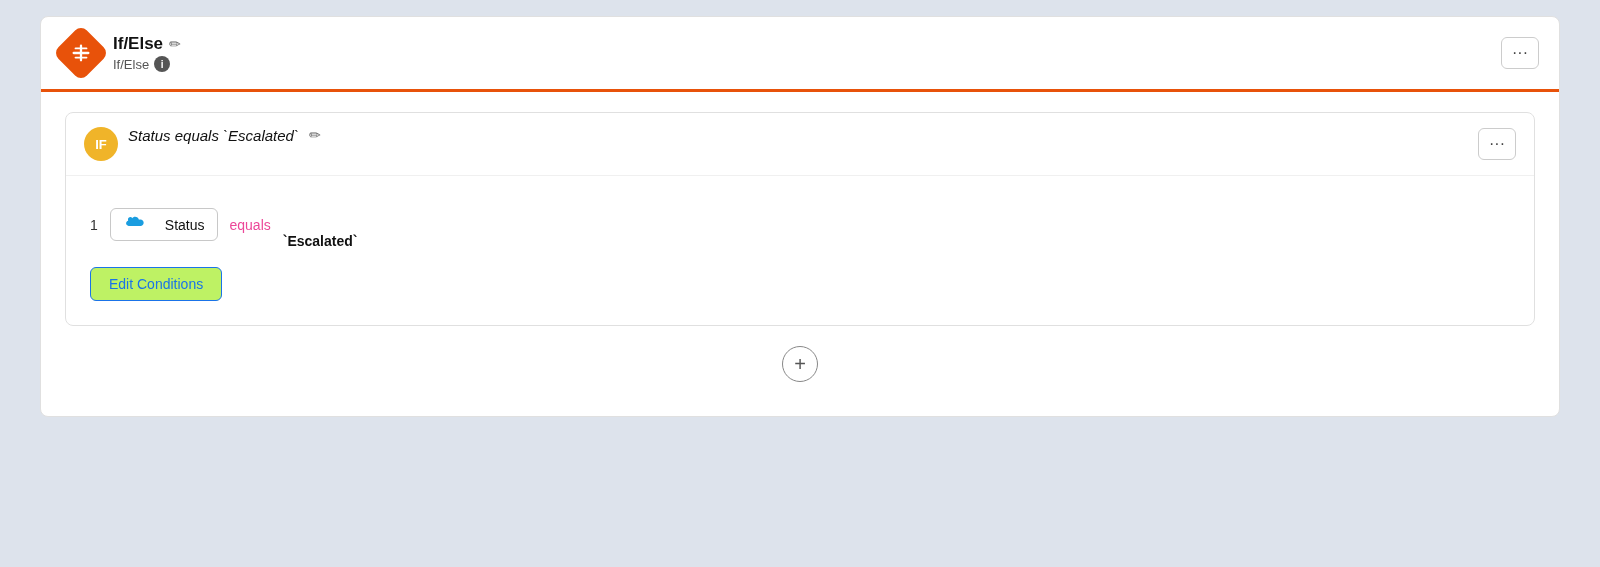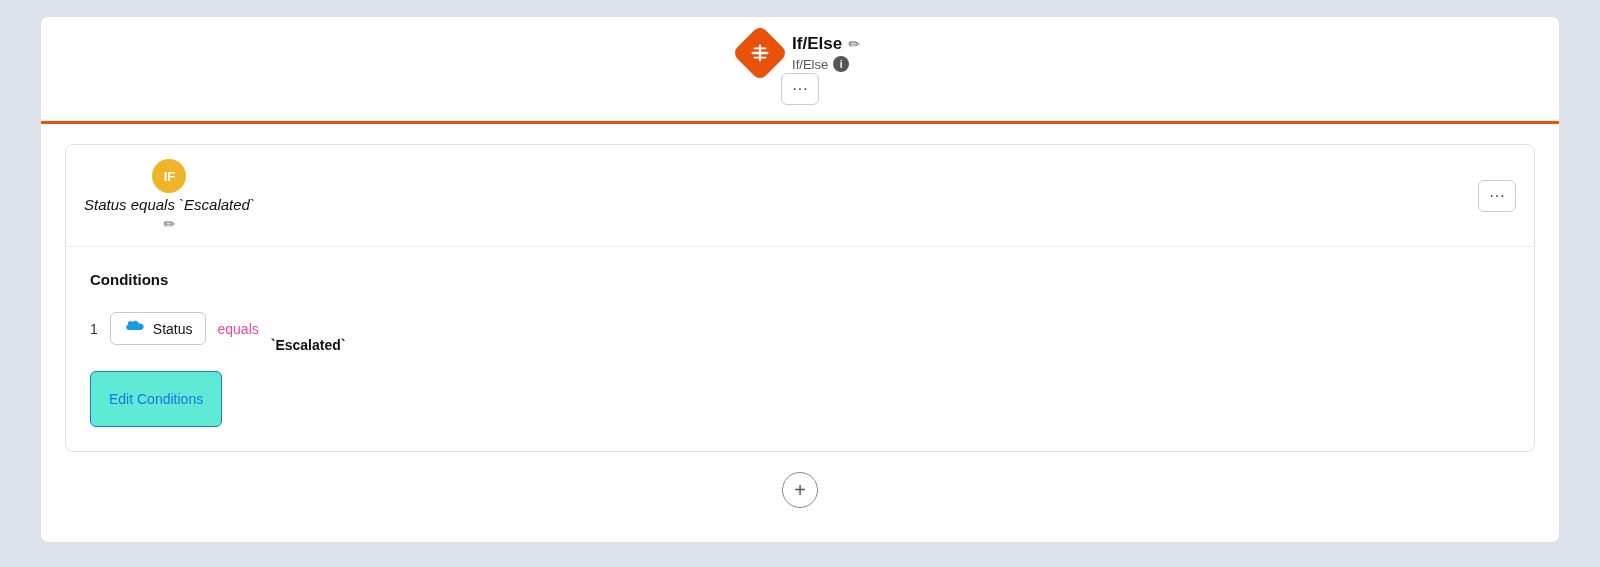--- a/index.html
+++ b/index.html
@@ -22,21 +22,20 @@
       border: 1px solid #e0e0e0;
       border-radius: 8px;
       overflow: hidden;
       margin-bottom: 0;
     }
     .card-header {
       display: flex;
       align-items: center;
       justify-content: space-between;
       padding: 16px 20px;
-      flex-direction: column;
     }
     .card-header-left {
       display: flex;
       align-items: center;
       gap: 12px;
     }
     .if-else-icon {
       width: 40px;
       height: 40px;
       background: #e8520a;
@@ -127,23 +126,22 @@
     }
     .if-block-header {
       display: flex;
       align-items: center;
       justify-content: space-between;
       padding: 14px 18px;
       border-bottom: 1px solid #f0f0f0;
     }
     .if-block-header-left {
       display: flex;
-      align-items: center;
-      gap: 3px;
-      flex-direction: column;
+      align-items: flex-start;
+      gap: 10px;
     }
     .if-badge {
       width: 34px;
       height: 34px;
       background: #f0b429;
       border-radius: 50%;
       display: flex;
       align-items: center;
       justify-content: center;
       font-size: 13px;
@@ -176,42 +174,42 @@
       font-size: 14px;
       color: #333;
       font-weight: 500;
     }
     .condition-field {
       border: 1px solid #c8c8c8;
       border-radius: 6px;
       padding: 6px 12px;
       display: flex;
       align-items: center;
-      gap: 8px;
+      gap: 20px;
       font-size: 14px;
       color: #111;
     }
     .sf-cloud-icon {
       display: inline-block;
     }
     .condition-operator {
       font-size: 14px;
       color: #ec4899;
     }
     .condition-value {
       font-size: 14px;
       color: #111;
       font-weight: 600;
       margin-top: 33px;
     }
     .edit-conditions-btn {
       border: 1px solid #1a73e8;
-      background: #5eead4;
+      background: #bef264;
       border-radius: 6px;
-      padding: 19px 18px;
+      padding: 8px 18px;
       color: #1a73e8;
       font-size: 14px;
       cursor: pointer;
       font-weight: 500;
     }
     .add-btn-container {
       display: flex;
       justify-content: center;
       margin-top: 20px;
       padding-bottom: 10px;
@@ -265,21 +263,20 @@
       <div class="if-block-card">
         <div class="if-block-header">
           <div class="if-block-header-left">
             <div class="if-badge">IF</div>
             <span class="if-block-title">Status equals `Escalated`</span>
             <span class="edit-pencil-icon">✏</span>
           </div>
           <button class="more-btn">···</button>
         </div>
         <div class="conditions-panel">
-          <div class="conditions-title">Conditions</div>
           <div class="condition-row">
             <span class="condition-num">1</span>
             <div class="condition-field">
               <span class="sf-cloud-icon">
                 <svg width="22" height="16" viewBox="0 0 50 34" fill="none">
                   <path d="M20.5 6.5C22.2 4.4 24.7 3 27.5 3C31.7 3 35.2 5.8 36.3 9.6C37.3 9.1 38.4 8.8 39.6 8.8C43.7 8.8 47 12.1 47 16.2C47 20.3 43.7 23.6 39.6 23.6H12.8C9.6 23.6 7 21 7 17.8C7 14.9 9 12.4 11.8 11.8C11.4 11 11.2 10.1 11.2 9.2C11.2 6.1 13.7 3.6 16.8 3.6C18.5 3.6 20 4.3 21 5.4" fill="#1a9de0"></path>
                 </svg>
               </span>
               <span>Status</span>
             </div>

